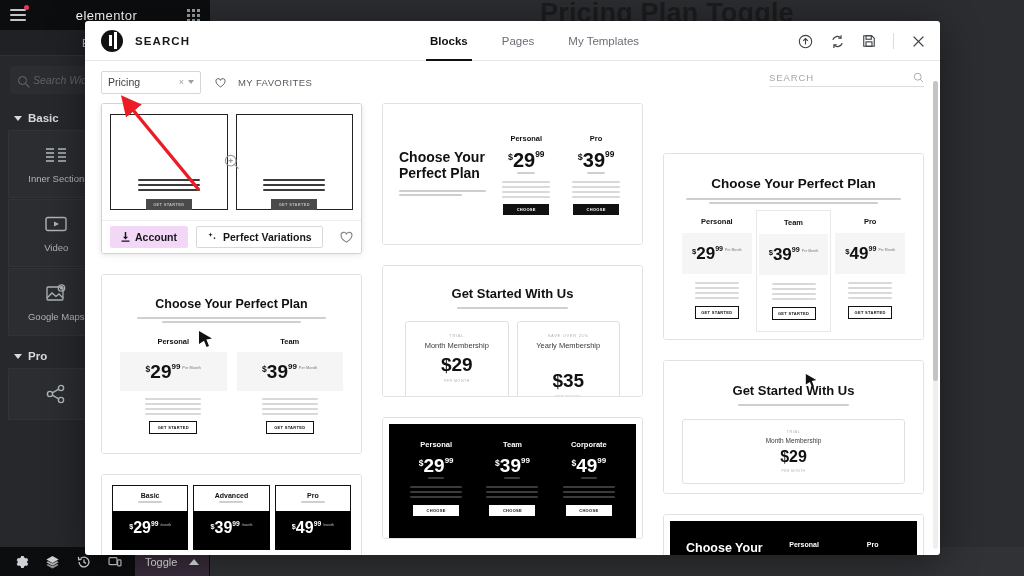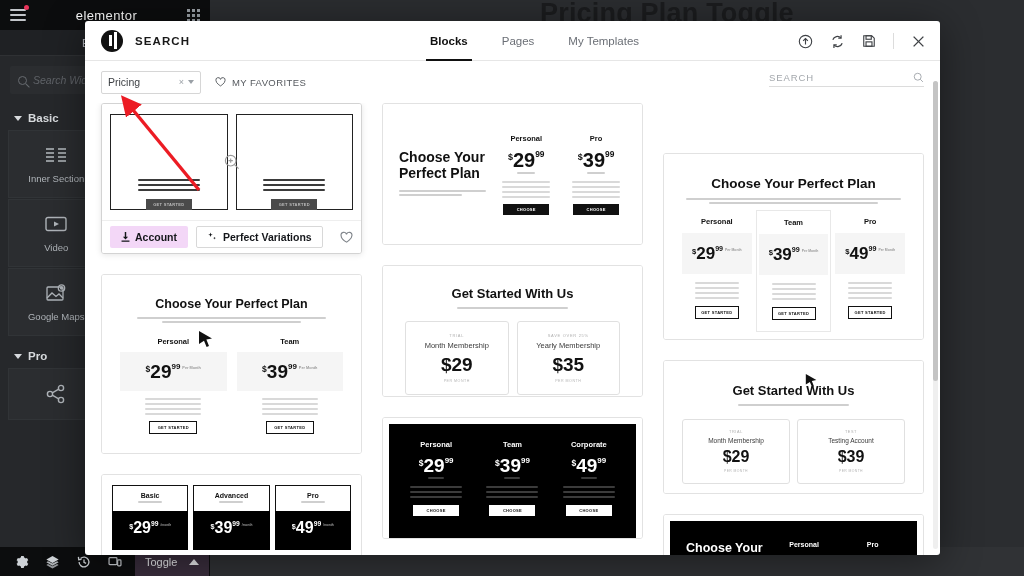--- a/index.html
+++ b/index.html
@@ -88,21 +88,21 @@
   .m-sep { width:1px; height:16px; background:#dcdcdc; }
 
   .m-sub { height:42px; display:flex; align-items:center; padding:0 16px; position:relative; }
   .sel {
     width:100px; height:23px; border:1px solid #d6d6d6; border-radius:2px; background:#fff;
     display:flex; align-items:center; padding:0 6px; gap:4px; cursor:pointer;
   }
   .sel .sv { font-size:10.5px; color:#3c3f43; flex:1; }
   .sel .sx { font-size:9px; color:#9aa0a6; }
   .sel .sc { width:0;height:0;border-left:3.5px solid transparent;border-right:3.5px solid transparent;border-top:4px solid #9aa0a6; }
-  .fav { margin-left:14px; display:flex; align-items:flex-start; gap:6px; cursor:pointer; }
+  .fav { margin-left:14px; display:flex; align-items:flex-end; gap:12px; cursor:pointer; }
   .fav .ftxt { font-size:9.5px; color:#55595e; letter-spacing:.4px; }
 
   .m-search { position:absolute; right:16px; top:11px; width:155px; border-bottom:1px solid #dcdcdc;
               display:flex; align-items:center; padding-bottom:3px; }
   .m-search .sp { flex:1; font-size:9.5px; color:#a3a7ac; letter-spacing:.9px; }
 
   .m-body { position:absolute; left:0; right:0; top:82px; bottom:0; overflow:hidden; padding:0 16px; }
   .cols { display:grid; grid-template-columns:1fr 1fr 1fr; gap:20px; }
   .col { display:flex; flex-direction:column; gap:20px; }
 
@@ -607,21 +607,21 @@
               <div style="display:flex;gap:8px;margin-top:12px;">
                 <div style="flex:1;border:1px solid #e0e0e0;border-radius:3px;padding:11px 0;text-align:center;">
                   <div style="font-size:4px;color:#b0b0b0;letter-spacing:.7px;">TRIAL</div>
                   <div style="font-size:7.5px;color:#3a3a3a;margin-top:3px;">Month Membership</div>
                   <div style="font-size:19px;font-weight:bold;color:#111;margin-top:4px;">$29</div>
                   <div style="font-size:3.6px;color:#b5b5b5;letter-spacing:.5px;margin-top:3px;">PER MONTH</div>
                 </div>
                 <div style="flex:1;border:1px solid #e0e0e0;border-radius:3px;padding:11px 0;text-align:center;">
                   <div style="font-size:4px;color:#b0b0b0;letter-spacing:.7px;">SAVE OVER 25%</div>
                   <div style="font-size:7.5px;color:#3a3a3a;margin-top:3px;">Yearly Membership</div>
-                  <div style="font-size:19px;font-weight:bold;color:#111;margin-top:4px;">$35</div>
+                  <div style="font-size:19px;font-weight:bold;color:#111;margin-top:20px;">$35</div>
                   <div style="font-size:3.6px;color:#b5b5b5;letter-spacing:.5px;margin-top:3px;">PER MONTH</div>
                 </div>
               </div>
             </div>
           </div>
 
           <div class="tpl">
             <div class="shot mk-light" style="height:120px;padding:6px 6px 0;">
               <div style="background:#000;padding:16px 14px 12px;height:100%;">
                 <div style="display:flex;gap:10px;">
@@ -747,26 +747,20 @@
             <div class="shot mk-light" style="height:132px;padding:22px 18px;">
               <div class="mk-h" style="font-size:13px;">Get Started With Us</div>
               <div class="blurline" style="width:50%;margin-top:6px;"></div>
               <div style="display:flex;gap:7px;margin-top:13px;">
                 <div style="flex:1;border:1px solid #e0e0e0;border-radius:3px;padding:10px 0;text-align:center;">
                   <div style="font-size:3.8px;color:#b0b0b0;letter-spacing:.6px;">TRIAL</div>
                   <div style="font-size:6.5px;color:#3a3a3a;margin-top:3px;">Month Membership</div>
                   <div style="font-size:16px;font-weight:bold;color:#111;margin-top:4px;">$29</div>
                   <div style="font-size:3.4px;color:#b5b5b5;letter-spacing:.4px;margin-top:3px;">PER MONTH</div>
                 </div>
-                <div style="flex:1;border:1px solid #e0e0e0;border-radius:3px;padding:10px 0;text-align:center;">
-                  <div style="font-size:3.8px;color:#b0b0b0;letter-spacing:.6px;">TEST</div>
-                  <div style="font-size:6.5px;color:#3a3a3a;margin-top:3px;">Testing Account</div>
-                  <div style="font-size:16px;font-weight:bold;color:#111;margin-top:4px;">$39</div>
-                  <div style="font-size:3.4px;color:#b5b5b5;letter-spacing:.4px;margin-top:3px;">PER MONTH</div>
-                </div>
               </div>
             </div>
           </div>
 
           <div class="tpl">
             <div class="shot mk-light" style="height:110px;padding:6px 6px 0;">
               <div style="background:#000;padding:20px 16px;height:100%;display:flex;align-items:flex-start;gap:12px;">
                 <div style="flex:1.1;">
                   <div style="font-size:12.5px;font-weight:bold;line-height:1.12;color:#fff;">Choose Your Perfect</div>
                 </div>

